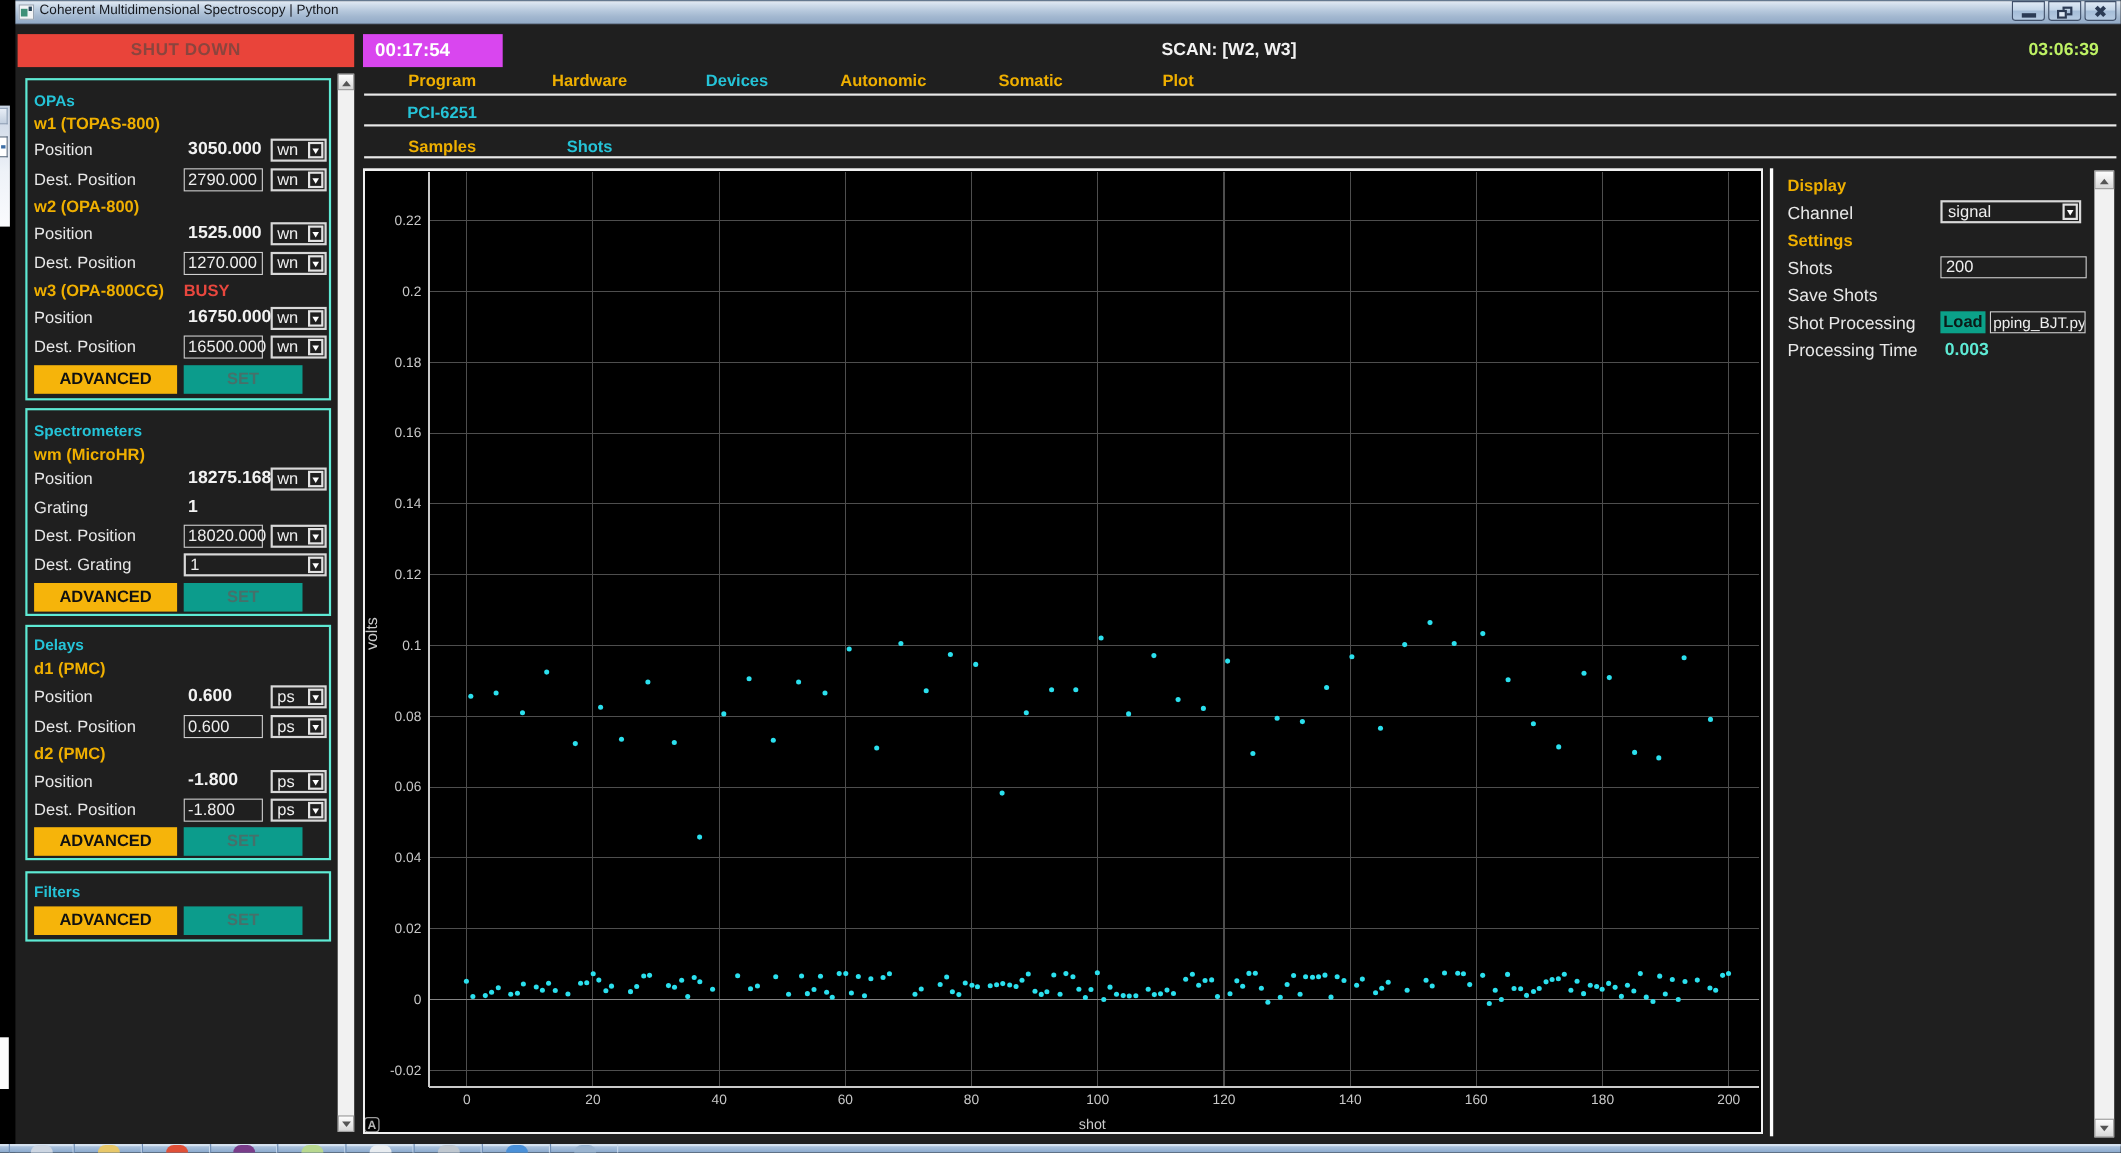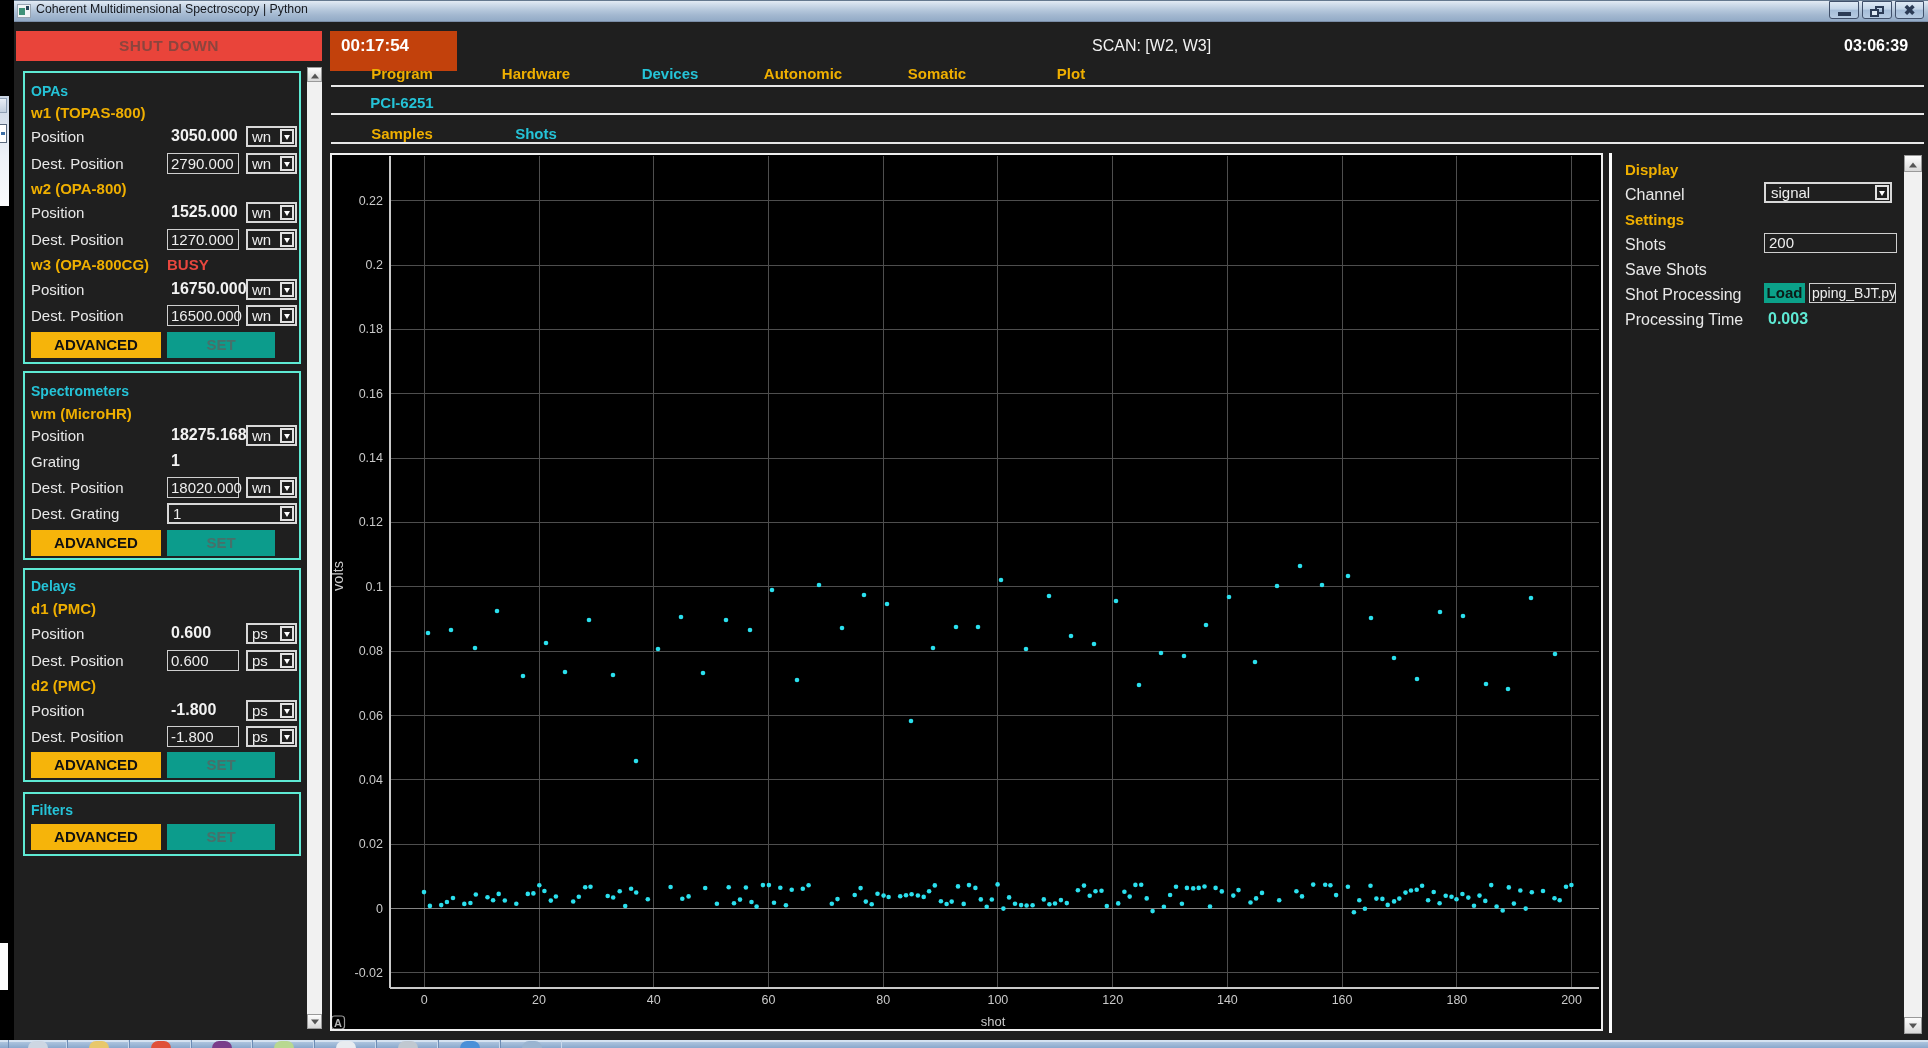--- a/index.html
+++ b/index.html
@@ -9,24 +9,24 @@
 
 #titlebar{left:14px;top:0;width:1914px;height:22px;
  background:linear-gradient(#e3ebf4 0%,#cfdcea 18%,#b6c8dc 45%,#a3b8d0 70%,#93abc7 100%);
  border-top:1px solid #65798f;border-bottom:1px solid #7b8ea8;}
 #titletext{left:36px;top:2px;font-size:12.3px;color:#15181e;}
 .winbtn{top:1px;height:18px;border:1px solid #40506a;border-radius:0 0 3px 3px;
  background:linear-gradient(#dfeaf5 0%,#c3d5e8 45%,#a5bdd8 50%,#b6cbe2 100%);}
 
 #shutdown{left:16px;top:31px;width:306px;height:30px;background:#e9443a;
  color:#8b453e;font-weight:bold;font-size:15.5px;text-align:center;line-height:30px;letter-spacing:.5px;}
-#timer{left:330px;top:31px;width:127px;height:40px;background:#c2410c;color:#fff;
+#timer{left:330px;top:31px;width:127px;height:30px;background:#d946ef;color:#fff;
  font-weight:bold;font-size:17px;line-height:30px;padding-left:11px;}
-#scan{left:1092px;top:37px;font-size:16px;font-weight:normal;color:#f2f2f2;}
-#clock{left:1844px;top:37px;font-size:16px;font-weight:bold;color:#ffffff;}
+#scan{left:1056px;top:37px;font-size:16px;font-weight:bold;color:#f2f2f2;}
+#clock{left:1844px;top:37px;font-size:16px;font-weight:bold;color:#bef264;}
 
 .pbox{left:23px;width:278px;border:2px solid #5eead4;background:#1f1f1f;}
 .sechead{position:absolute;left:6px;font-size:14px;font-weight:bold;color:#25c3d7;}
 .subhead{position:absolute;left:6px;font-size:15px;font-weight:bold;color:#efaf00;}
 .plabel{position:absolute;left:6px;font-size:15px;color:#e8e8e8;}
 .pval{position:absolute;left:146px;font-size:16px;font-weight:bold;color:#f2f2f2;}
 .pinput{position:absolute;left:142px;width:72px;height:21px;border:1px solid #cfcfcf;
  font-size:15px;color:#eee;padding-left:3px;line-height:19px;}
 .udrop{position:absolute;left:221px;width:51px;height:21px;border:2px solid #d8d8d8;
  font-size:15px;color:#eee;padding-left:4px;line-height:17px;}

